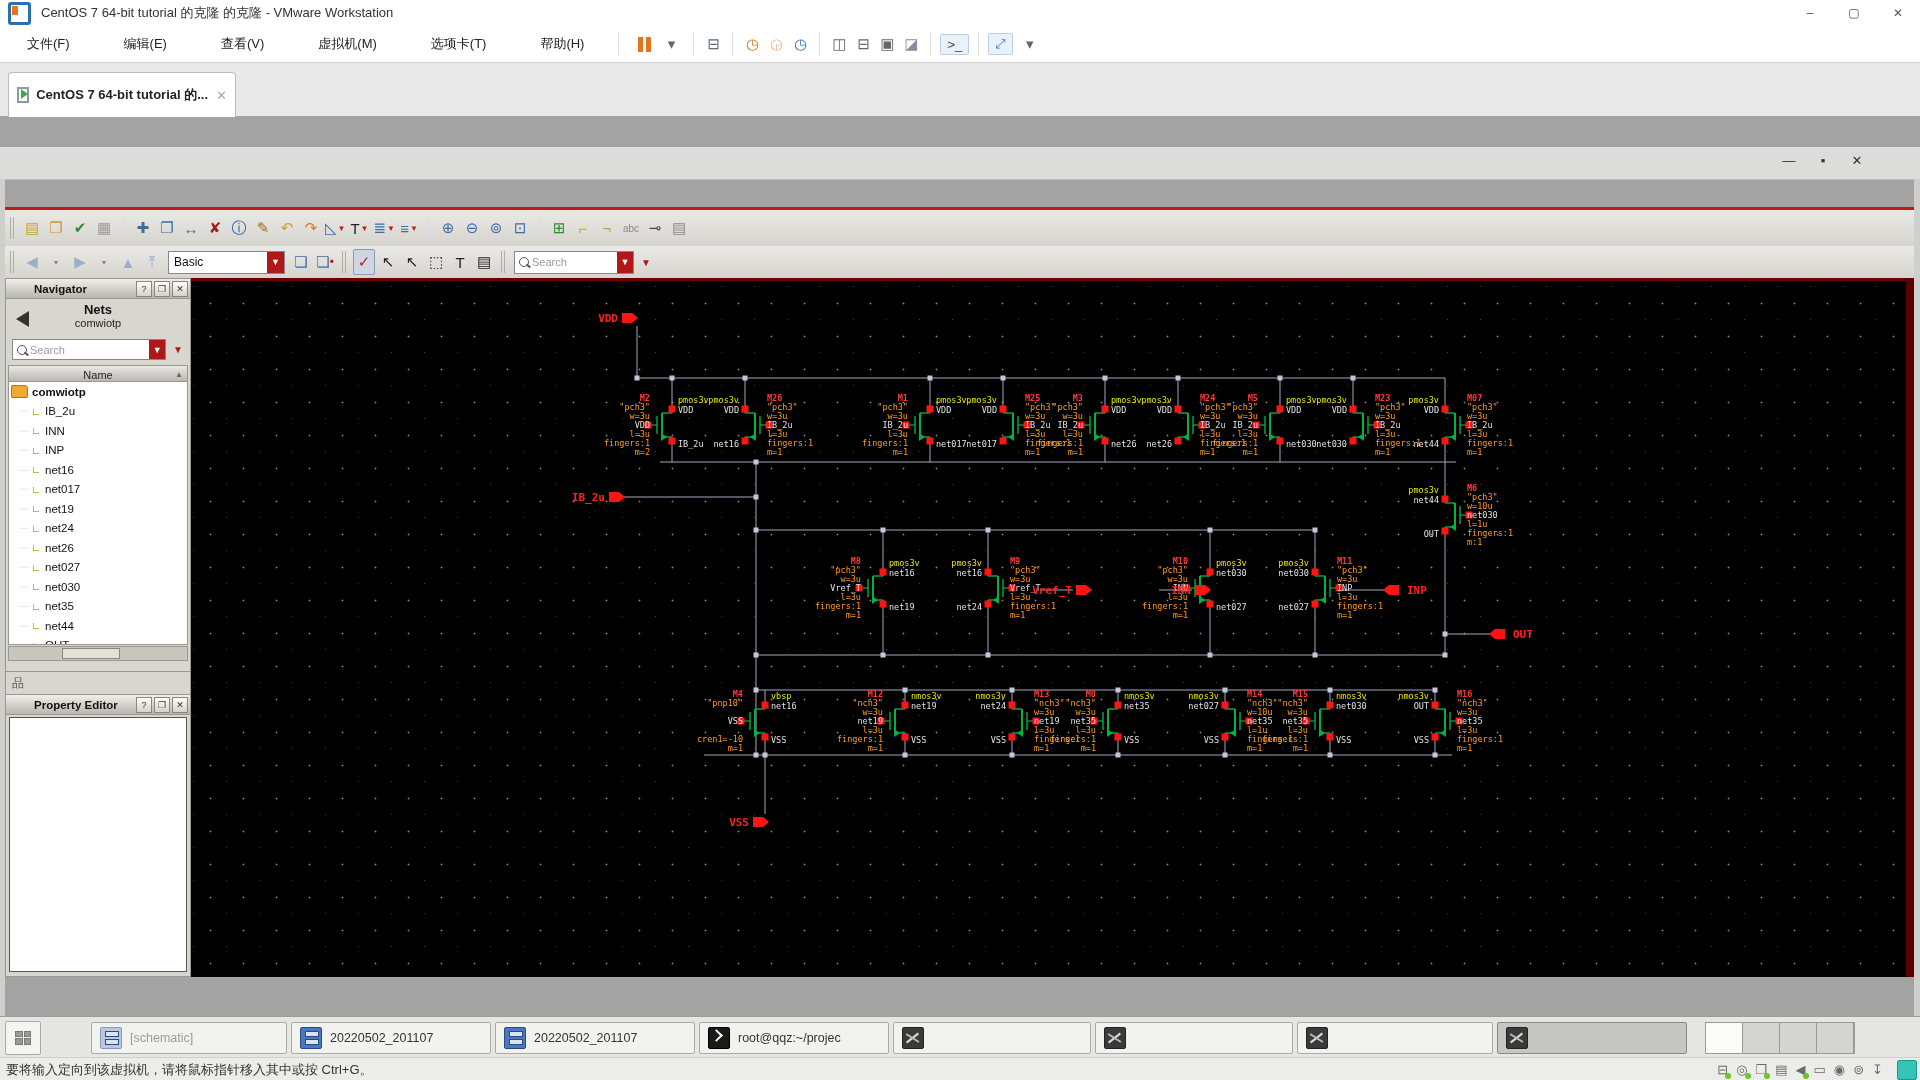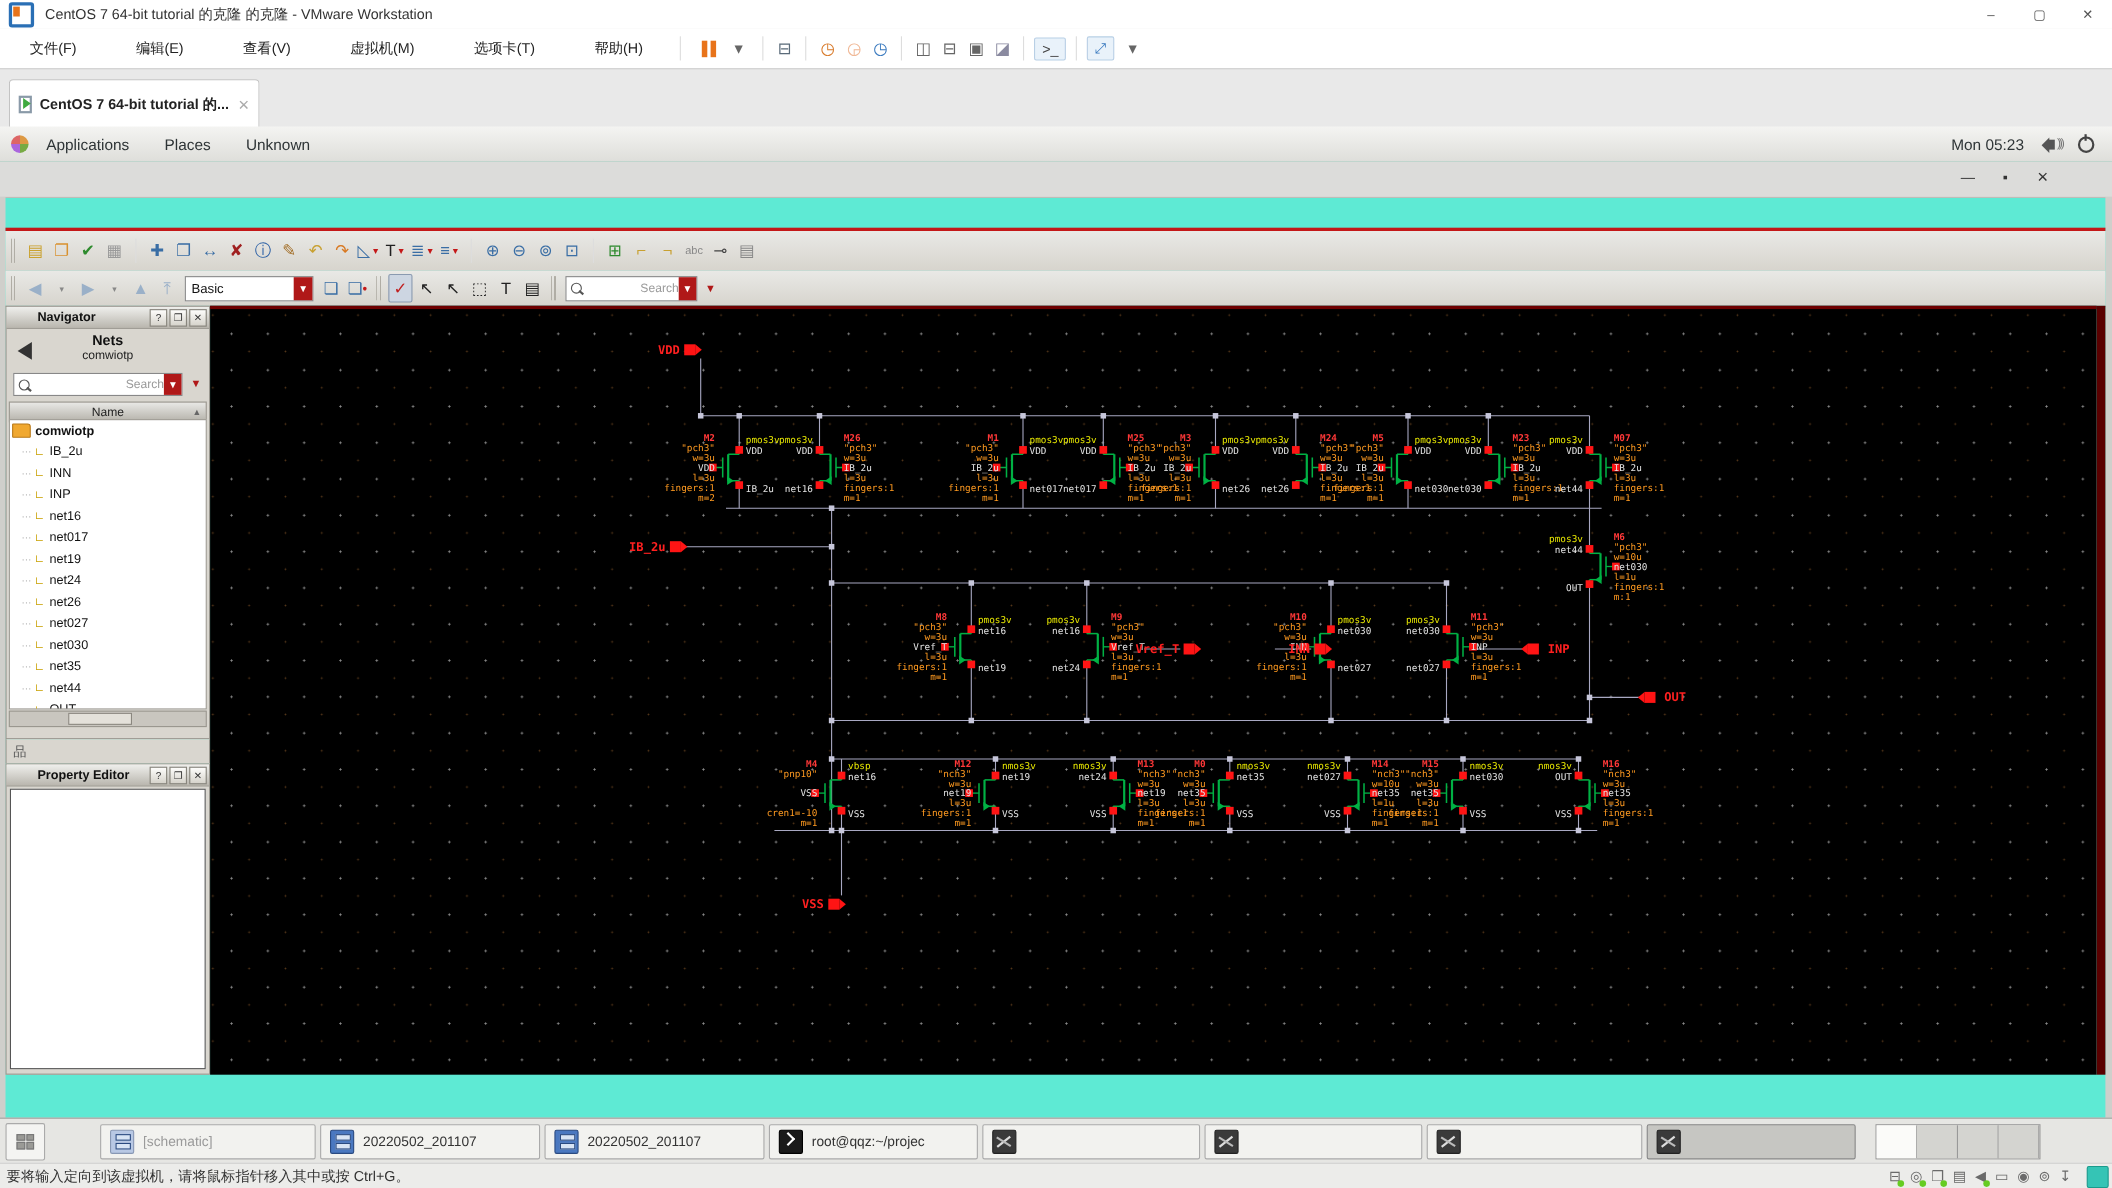--- a/index.html
+++ b/index.html
@@ -1,16 +1,16 @@
 <!DOCTYPE html>
 <html><head>
 <meta charset="utf-8">
 <style>
   html,body{margin:0;padding:0;background:#888;}
-  .screen{position:relative;width:1920px;height:1080px;background:#5eead4;overflow:hidden;
+  .screen{position:relative;width:1920px;height:1080px;background:#a3a3a3;overflow:hidden;
           font-family:"Liberation Sans",sans-serif;color:#222;}
   .abs{position:absolute;}
   
   #vm-titlebar{left:0;top:0;width:1920px;height:26px;background:#fff;display:flex;align-items:center;border-bottom:1px solid #f0f0f0;}
   .vmw-logo{width:17px;height:17px;margin:0 10px 0 8px;border:3px solid #2a6fb5;border-radius:3px;position:relative;background:#fff;}
   .vmw-logo::before{content:"";position:absolute;left:1px;top:1px;width:6px;height:9px;background:#e8731a;}
   #vm-title{font-size:13px;color:#333;}
   #vm-caption-controls{margin-left:auto;display:flex;height:26px;}
   .capbtn{width:44px;height:26px;display:flex;align-items:center;justify-content:center;font-size:12px;color:#555;}
   #vm-menubar{left:0;top:26px;width:1920px;height:36px;background:#fff;display:flex;align-items:center;border-bottom:1px solid #d8d8d8;}
@@ -53,21 +53,21 @@
   .grip{width:5px;height:22px;margin:0 5px;background:repeating-linear-gradient(90deg,#b0ada5 0 1px,transparent 1px 3px);}
   .cicon{min-width:20px;height:24px;display:inline-flex;align-items:center;justify-content:center;font-size:15px;margin:0 1px;border:1px solid transparent;border-radius:2px;}
   .cicon.pressed{background:#cdd6e2;border-color:#8a9ab0;}
   .cicon .dd{font-size:8px;color:#c41818;margin-left:1px;}
   .combo{width:115px;height:21px;background:#fff;border:1px solid #888;display:flex;align-items:center;margin:0 4px;}
   .combo .val{flex:1;font-size:12px;padding-left:5px;color:#111;}
   .combo .btn{width:17px;height:100%;background:#b01818;color:#fff;font-size:9px;display:flex;align-items:center;justify-content:center;}
   .searchbox{width:118px;height:21px;background:#fff;border:1px solid #888;display:flex;align-items:center;margin:0 3px;}
   .mag{width:8px;height:8px;border:1.6px solid #555;border-radius:50%;position:relative;margin:0 3px 0 4px;flex:none;}
   .mag::after{content:"";position:absolute;left:6px;top:7px;width:5px;height:1.6px;background:#555;transform:rotate(40deg);}
-  .phtext{flex:1;font-size:11px;color:#9a9a9a;text-align:right;}
+  .phtext{flex:1;font-size:11px;color:#9a9a9a;}
   .searchbox .btn{width:16px;height:100%;background:#b01818;color:#fff;font-size:9px;display:flex;align-items:center;justify-content:center;}
   .reddd{color:#b01818;font-size:10px;margin:0 4px;}
   
   #navigator{left:5px;top:278px;width:186px;height:394px;background:#d9d6cf;border:1px solid #9a978f;box-sizing:border-box;}
   .dockhdr{height:19px;background:linear-gradient(#efefec,#b9b6ae);display:flex;align-items:center;border-bottom:1px solid #9a978f;}
   .dockhdr .t{font-size:11.5px;font-weight:bold;color:#111;margin-left:28px;flex:1;}
   .dkbtn{width:14px;height:14px;border:1px solid #88857d;background:linear-gradient(#fdfdfb,#d6d3cb);font-size:9px;display:flex;align-items:center;justify-content:center;margin-right:2px;color:#333;}
   .nav-sub{position:relative;height:38px;}
   .backtri{position:absolute;left:10px;top:12px;width:0;height:0;border-right:13px solid #333;border-top:8px solid transparent;border-bottom:8px solid transparent;}
   .nav-mode{text-align:center;font-size:13px;font-weight:bold;color:#111;padding-top:3px;}
@@ -181,32 +181,20 @@
   </div>
 
   <div class="abs" id="vm-tabstrip">
     <div id="vm-tab">
       <div class="tabicon"></div>
       <div id="vm-tab-label">CentOS 7 64-bit tutorial 的...</div>
       <div class="tabclose">✕</div>
     </div>
   </div>
 
-  <div class="abs" id="gnome-panel">
-    <div class="appsflower"></div>
-    <div class="gmenu">Applications</div>
-    <div class="gmenu">Places</div>
-    <div class="gmenu">Unknown</div>
-    <div id="gclock">Mon 05:23</div>
-    <div class="spkwrap">
-        <span class="spk"></span>
-        <span class="spkwave">)))</span>
-      </div>
-    <div class="pwr"></div>
-  </div>
 
   <div class="abs" id="vwin-strip">
     <div class="gwc" style="left:1778px;">—</div>
     <div class="gwc" style="left:1812px;">▪</div>
     <div class="gwc" style="left:1846px;">✕</div>
   </div>
   <div class="abs" id="vwin-body-border-l"></div>
   <div class="abs" id="vwin-body-border-r"></div>
 
   <div class="abs" id="cad-redline"></div>

